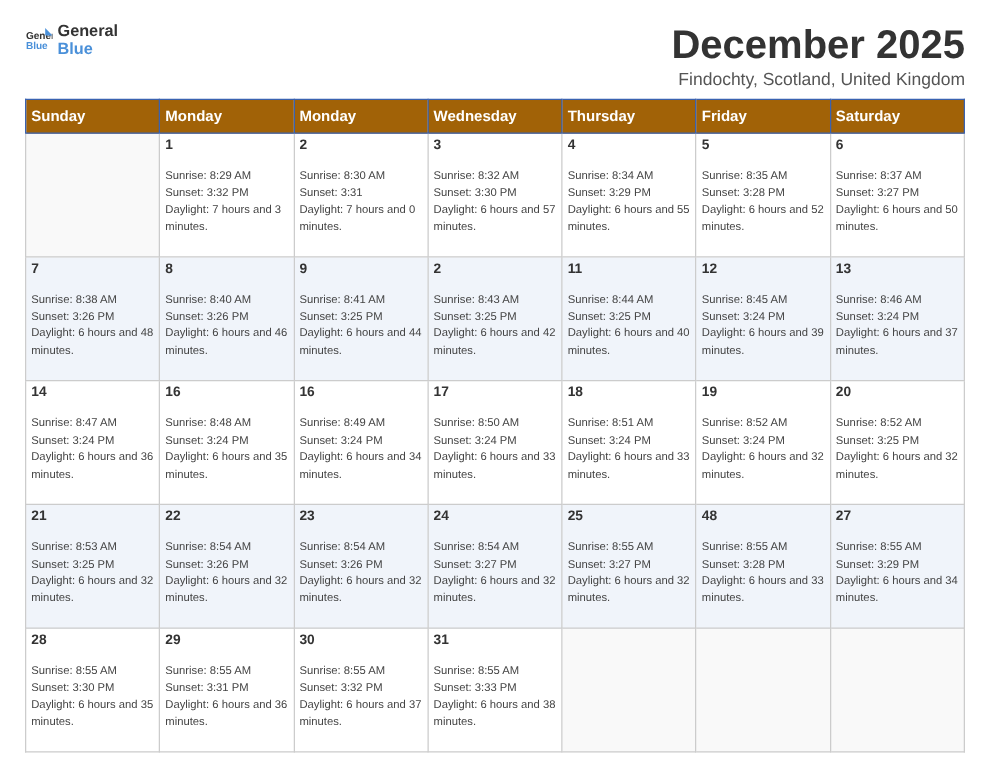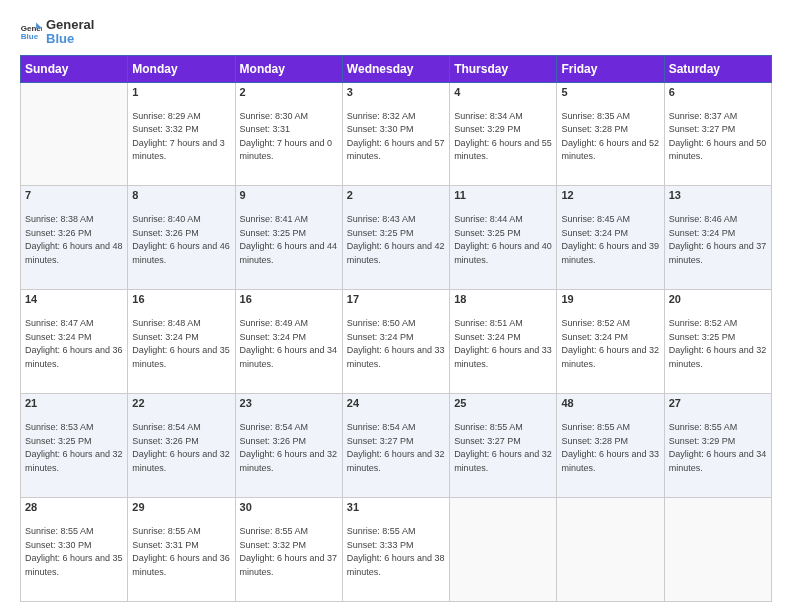--- a/index.html
+++ b/index.html
@@ -47,21 +47,21 @@
       margin-top: 2px;
     }
     .calendar {
       flex: 1;
       border: 1px solid #ccc;
       border-collapse: collapse;
       width: 100%;
       table-layout: fixed;
     }
     .calendar th {
-      background-color: #6d28d9;
+      background-color: #a16207;
       color: #fff;
       font-size: 12px;
       font-weight: bold;
       padding: 6px 4px;
       text-align: left;
       border: 1px solid #3a62b0;
     }
     .calendar td {
       vertical-align: top;
       border: 1px solid #ccc;
@@ -97,20 +97,24 @@
       <svg class="logo-icon" viewBox="0 0 30 30" xmlns="http://www.w3.org/2000/svg">
         <text x="1" y="14" font-size="11" font-weight="bold" fill="#333" font-family="Arial">General</text>
         <text x="1" y="25" font-size="11" font-weight="bold" fill="#4a90d9" font-family="Arial">Blue</text>
         <polygon points="22,2 30,10 22,10" fill="#4a90d9"></polygon>
       </svg>
       <div>
         <div style="font-size:13px;font-weight:bold;color:#333;line-height:1.1;">General</div>
         <div style="font-size:13px;font-weight:bold;color:#4a90d9;line-height:1.1;">Blue</div>
       </div>
     </div>
+    <div class="title-block">
+      <div class="month-title">December 2025</div>
+      <div class="location-title">Findochty, Scotland, United Kingdom</div>
+    </div>
   </div>
 
   <table class="calendar">
     <thead>
       <tr>
       <th>Sunday</th>
           <th>Monday</th>
           <th>Monday</th>
           <th>Wednesday</th>
           <th>Thursday</th>

